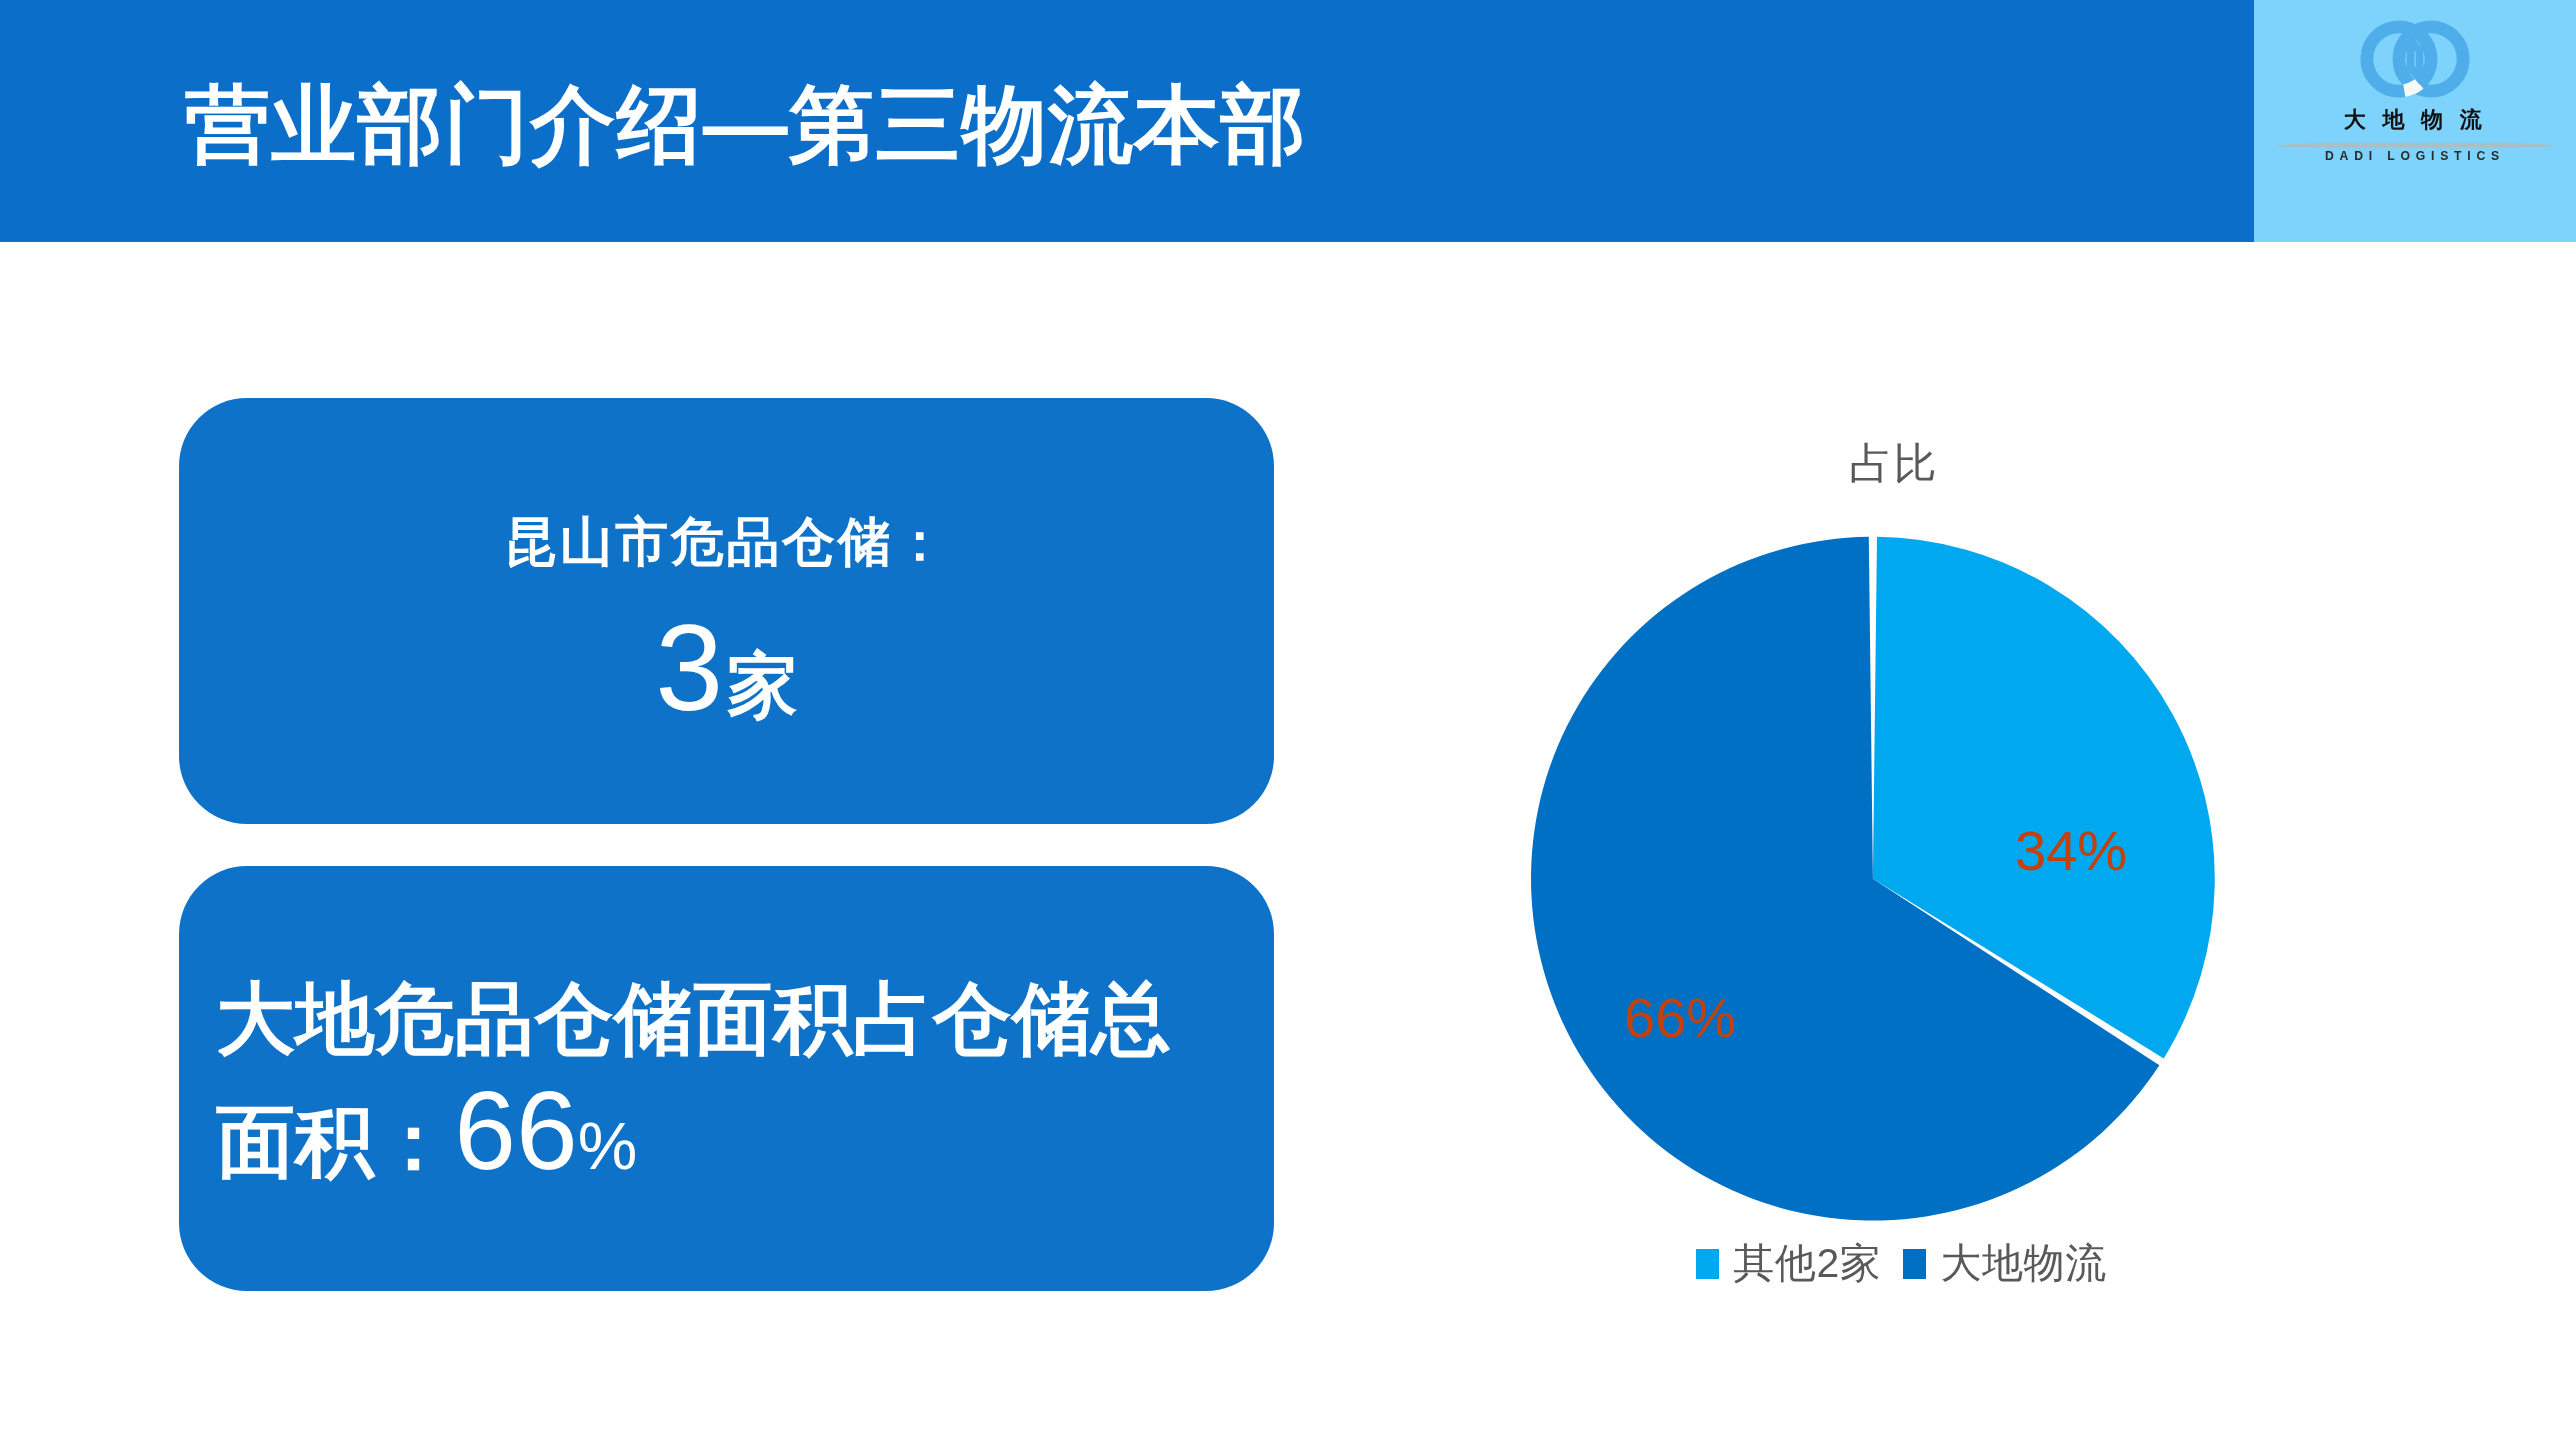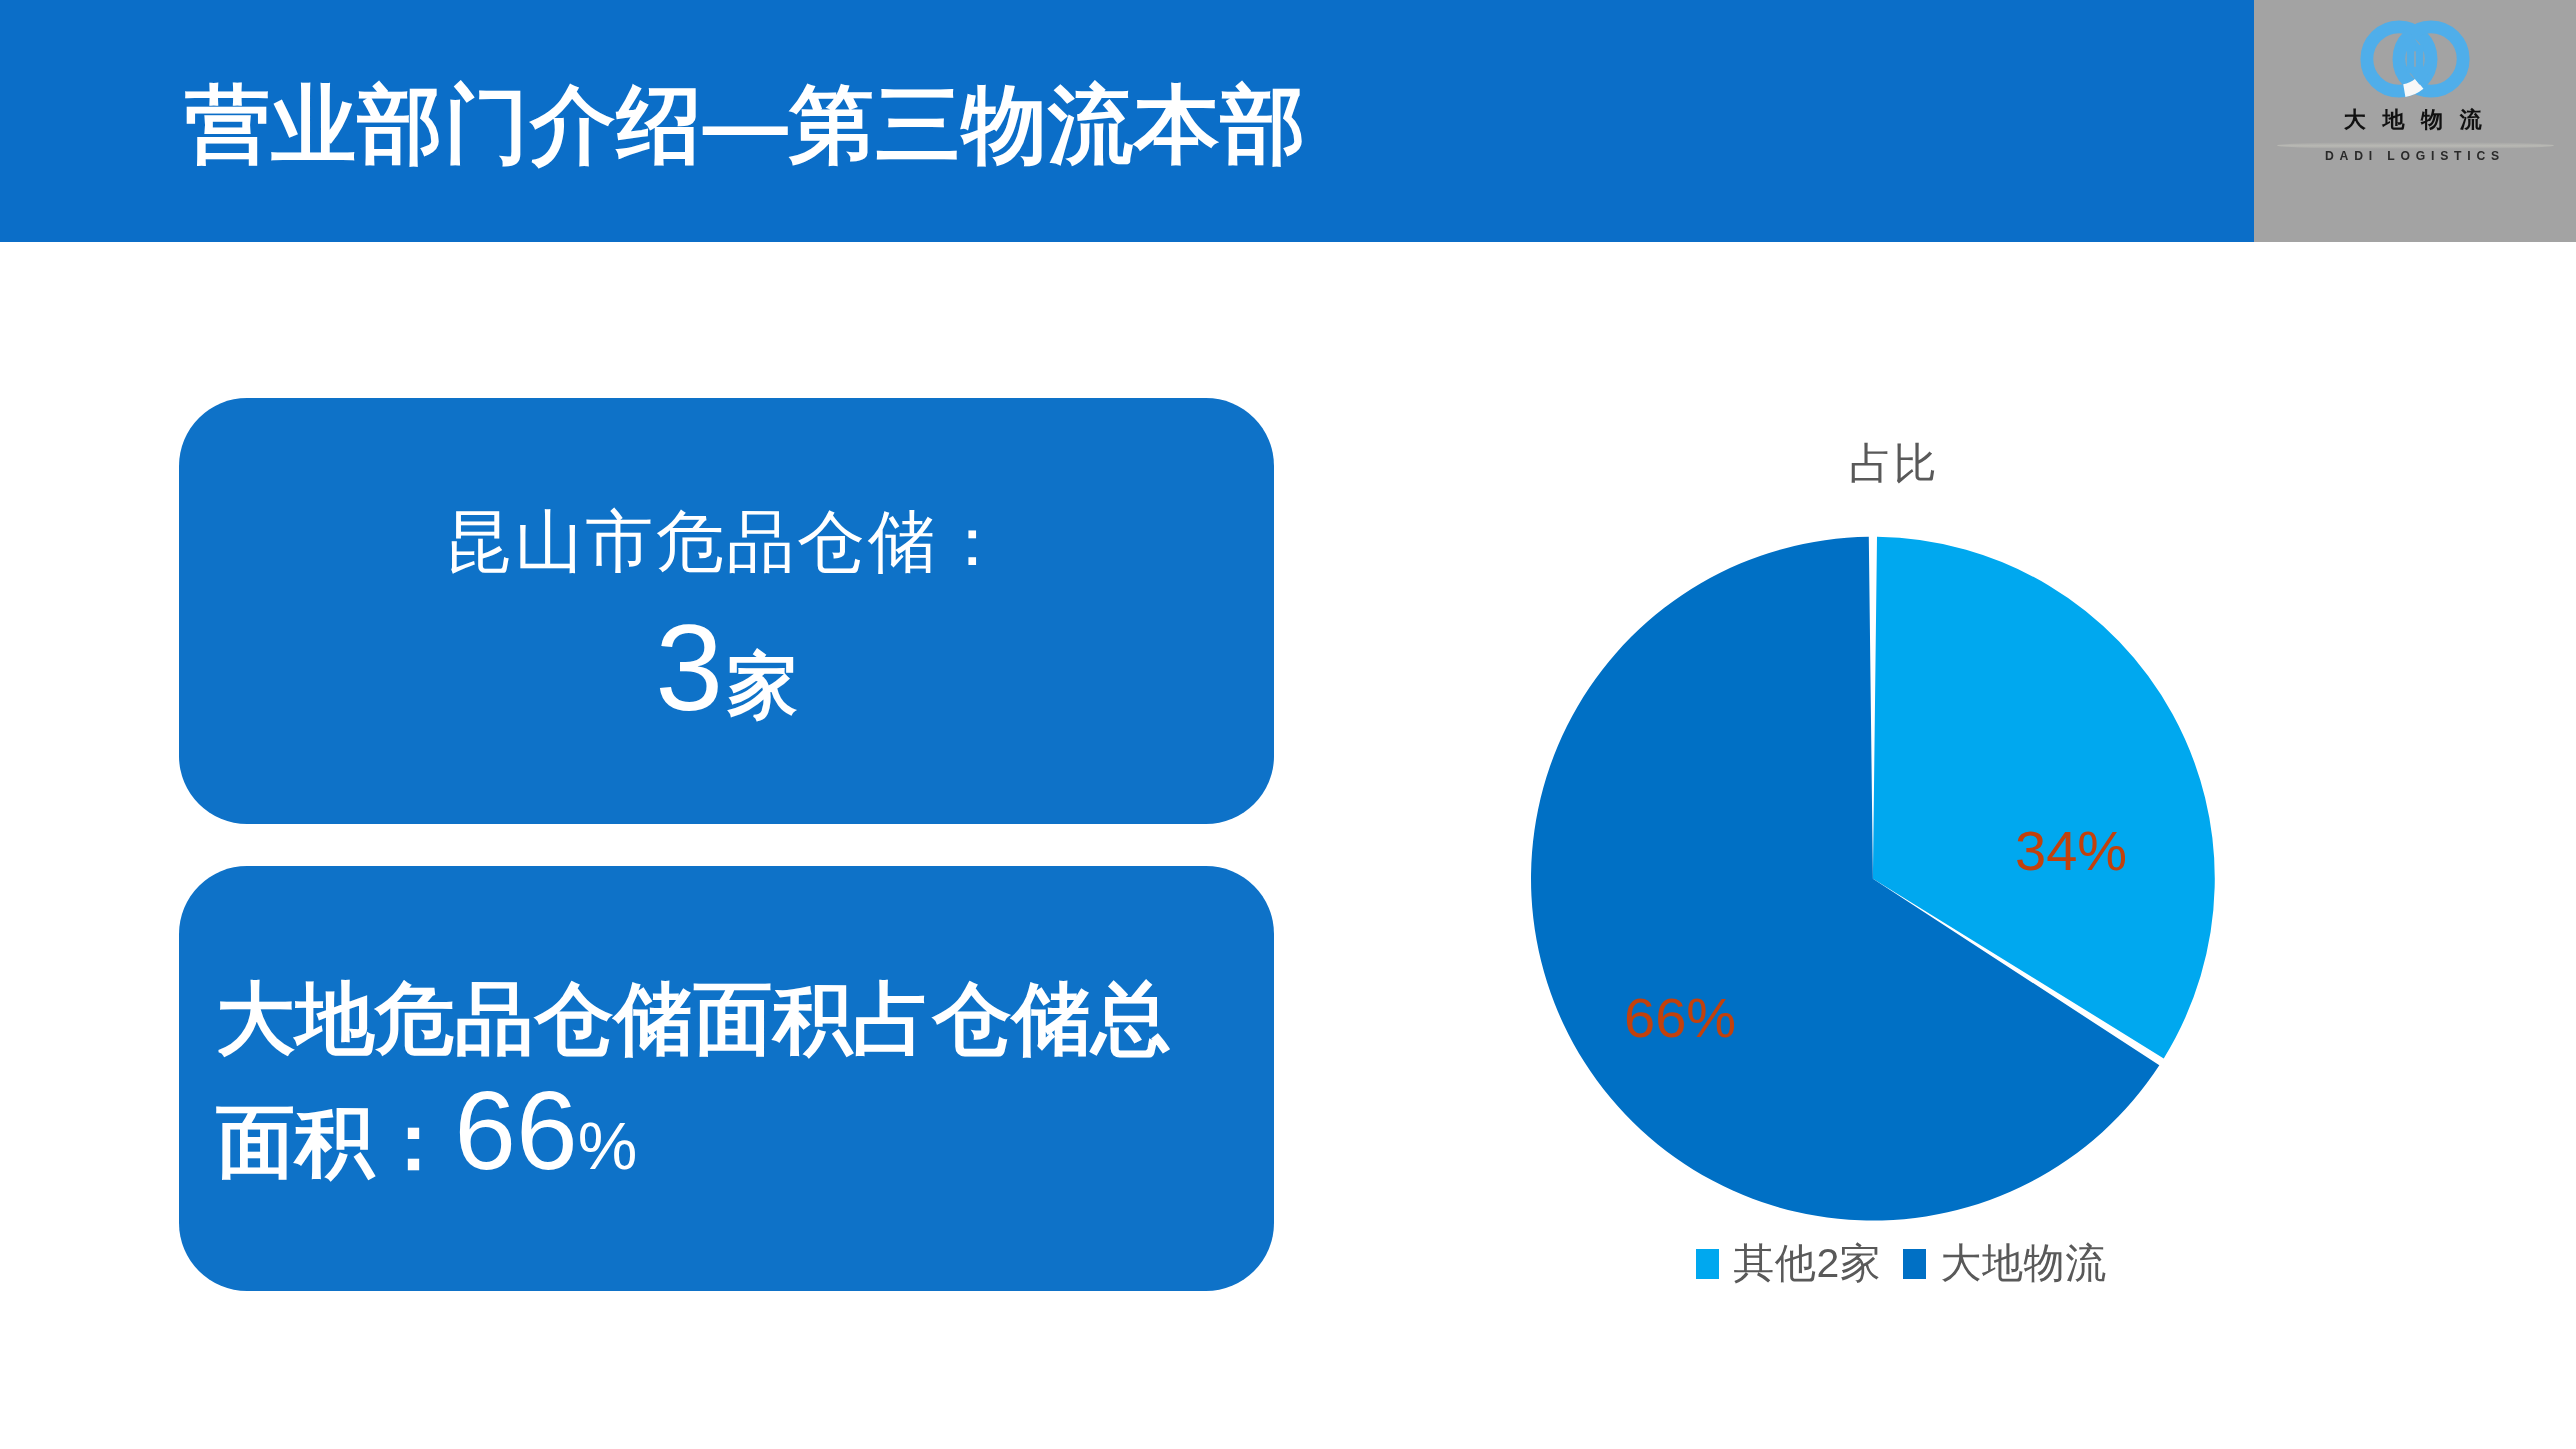--- a/index.html
+++ b/index.html
@@ -44,21 +44,21 @@
     white-space: nowrap;
   }
 
   
   #logo-block {
     position: absolute;
     left: 2254px;
     top: 0;
     width: 322px;
     height: 242px;
-    background: #a3a3a3;
+    background: #7dd3fc;
     display: flex;
     flex-direction: column;
     align-items: center;
     justify-content: flex-start;
   }
   #logo-mark {
     margin-top: 14px;
     width: 122px;
     height: 90px;
   }
@@ -99,23 +99,23 @@
     left: 179px;
     top: 398px;
     width: 1095px;
     height: 426px;
     display: flex;
     flex-direction: column;
     align-items: center;
     justify-content: center;
   }
   #card-storage-count .line-1 {
-    font-size: 68px;
+    font-size: 53px;
     line-height: 97px;
-    font-weight: normal;
+    font-weight: bold;
     letter-spacing: 2.6px;
     white-space: nowrap;
   }
   #card-storage-count .line-2 {
     margin-top: 16.7px;
     white-space: nowrap;
     display: flex;
     align-items: baseline;
     justify-content: center;
   }

